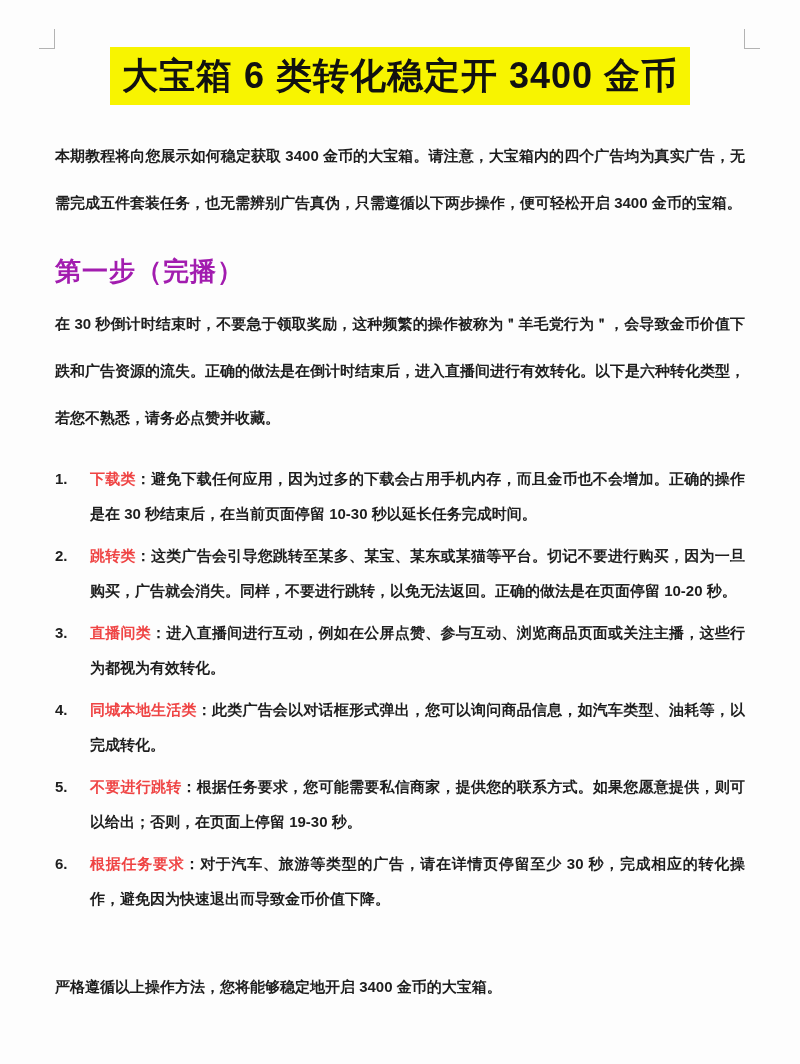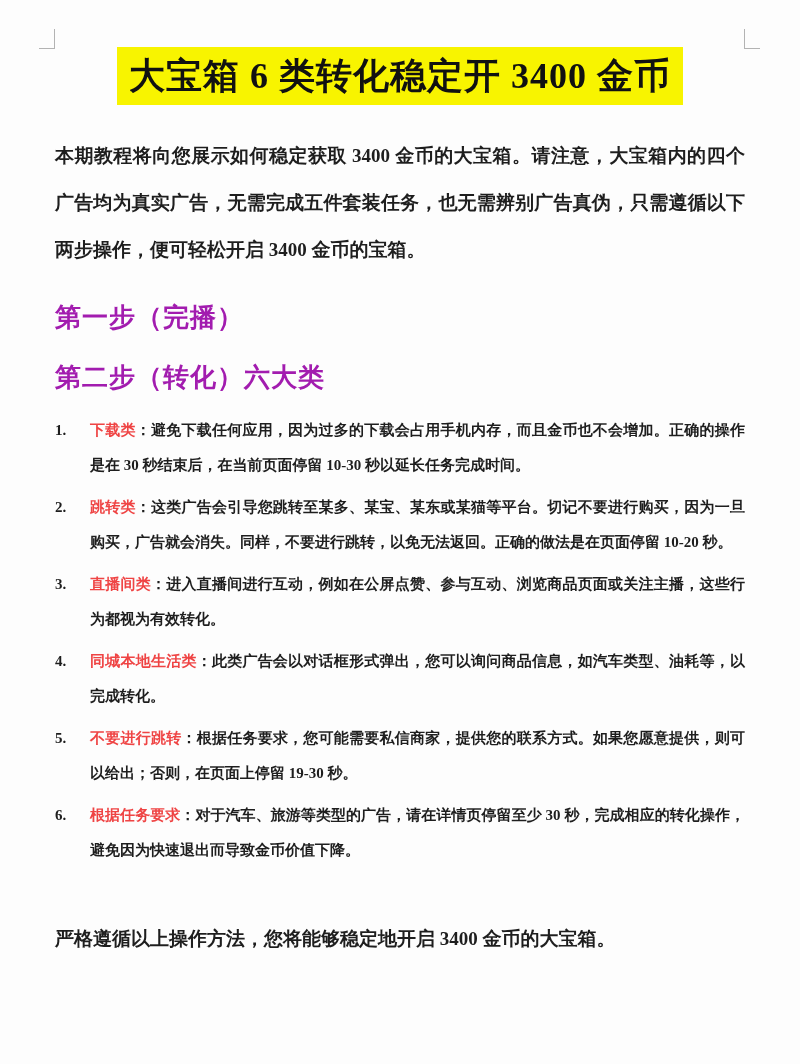--- a/index.html
+++ b/index.html
@@ -1,21 +1,21 @@
 <!DOCTYPE html>
 <html lang="zh"><head>
 <meta charset="utf-8">
 <style>
   html,body{margin:0;padding:0;background:#e9e9e9;}
   .page{
     position:relative;
     width:800px;height:1064px;
     margin:0 auto;
     background:#fdfdfd;
-    font-family:Liberation Serif, serif;
+    font-family:Liberation Sans, sans-serif;
     color:#1e1e1e;
     overflow:hidden;
     box-sizing:border-box;
     padding:0 55px;
   }
   
   .corner{position:absolute;width:15px;height:19px;top:29px;}
   .corner-tl{left:39px;border-right:1px solid #b3b3b3;border-bottom:1px solid #b3b3b3;}
   .corner-tr{right:40px;border-left:1px solid #b3b3b3;border-bottom:1px solid #b3b3b3;}
 
@@ -29,21 +29,21 @@
     background:#f8f400;
     color:#111;
     font-size:36px;
     font-weight:800;
     line-height:58px;
     padding:0 12px;
     letter-spacing:1px;
     white-space:nowrap;
   }
   .para{
-    font-size:19px;
+    font-size:15px;
     font-weight:600;
     line-height:47px;
     text-align:justify;
     margin:0;
   }
   .intro{margin-top:27px;}
   .step1-body{margin-top:14px;}
   .section{
     color:#a21caf;
     font-size:26px;
@@ -88,22 +88,22 @@
 
   <div class="corner corner-tl"></div>
   <div class="corner corner-tr"></div>
 
   <h1 class="title"><span class="hl">大宝箱 6 类转化稳定开 3400 金币</span></h1>
 
   <p class="para intro">本期教程将向您展示如何稳定获取 3400 金币的大宝箱。请注意，大宝箱内的四个广告均为真实广告，无需完成五件套装任务，也无需辨别广告真伪，只需遵循以下两步操作，便可轻松开启 3400 金币的宝箱。</p>
 
   <h2 class="section">第一步（完播）</h2>
 
+  <p class="para step1-body">在 30 秒倒计时结束时，不要急于领取奖励，这种频繁的操作被称为＂羊毛党行为＂，会导致金币价值下跌和广告资源的流失。正确的做法是在倒计时结束后，进入直播间进行有效转化。以下是六种转化类型，若您不熟悉，请务必点赞并收藏。</p>
 
-  <h2 class="section">第二步（转化）六大类</h2>
 
   <ol class="list">
 
     <li class="item">
       <span class="num">1.</span>
       <span class="itext"><span class="term">下载类</span><span class="sep">：</span><span>避免下载任何应用，因为过多的下载会占用手机内存，而且金币也不会增加。正确的操作是在 30 秒结束后，在当前页面停留 10-30 秒以延长任务完成时间。</span></span>
     </li>
 
     <li class="item">
       <span class="num">2.</span>

